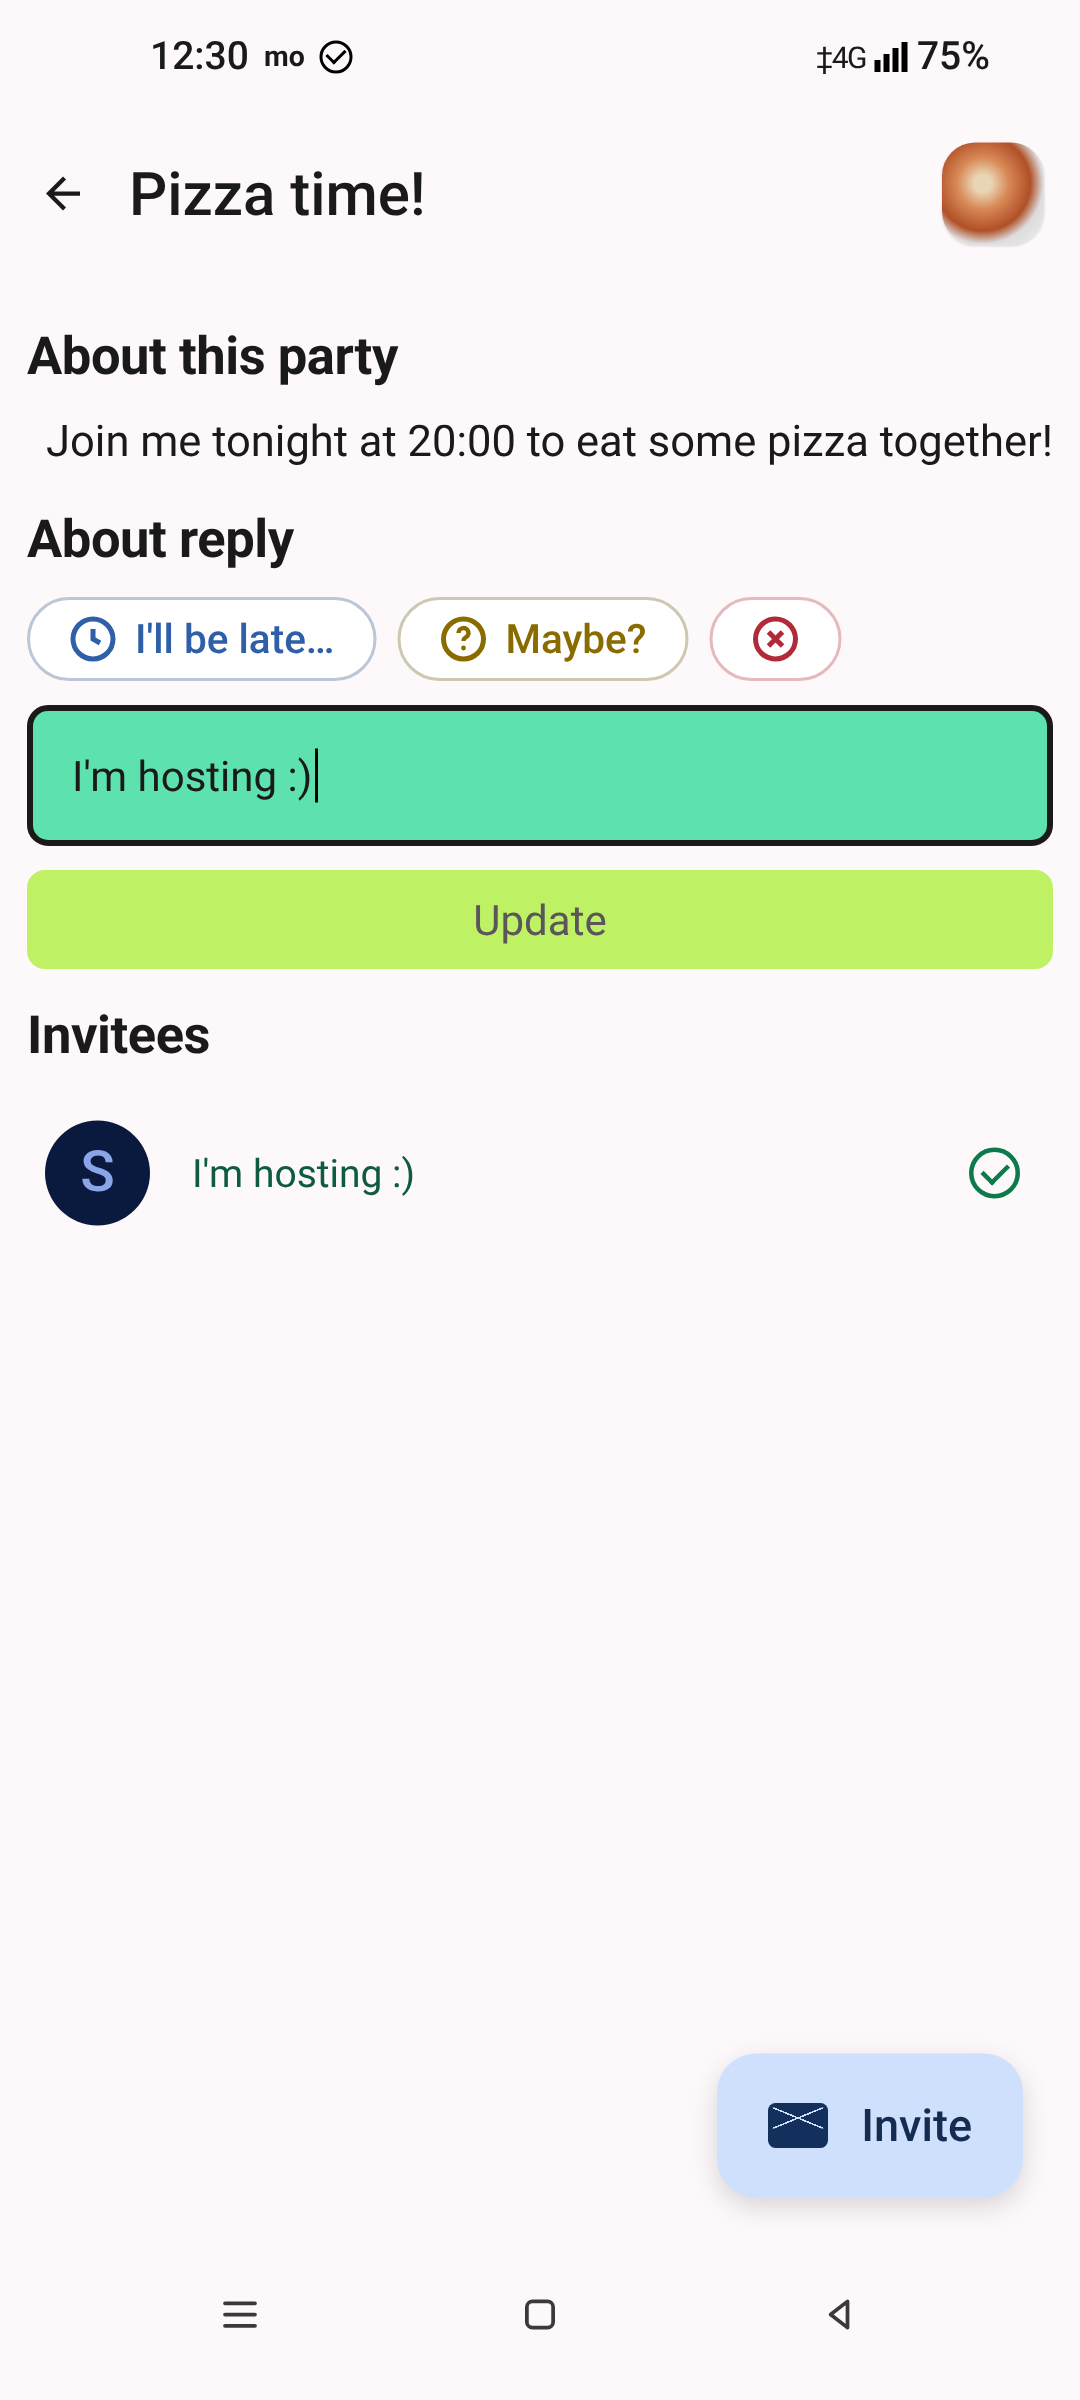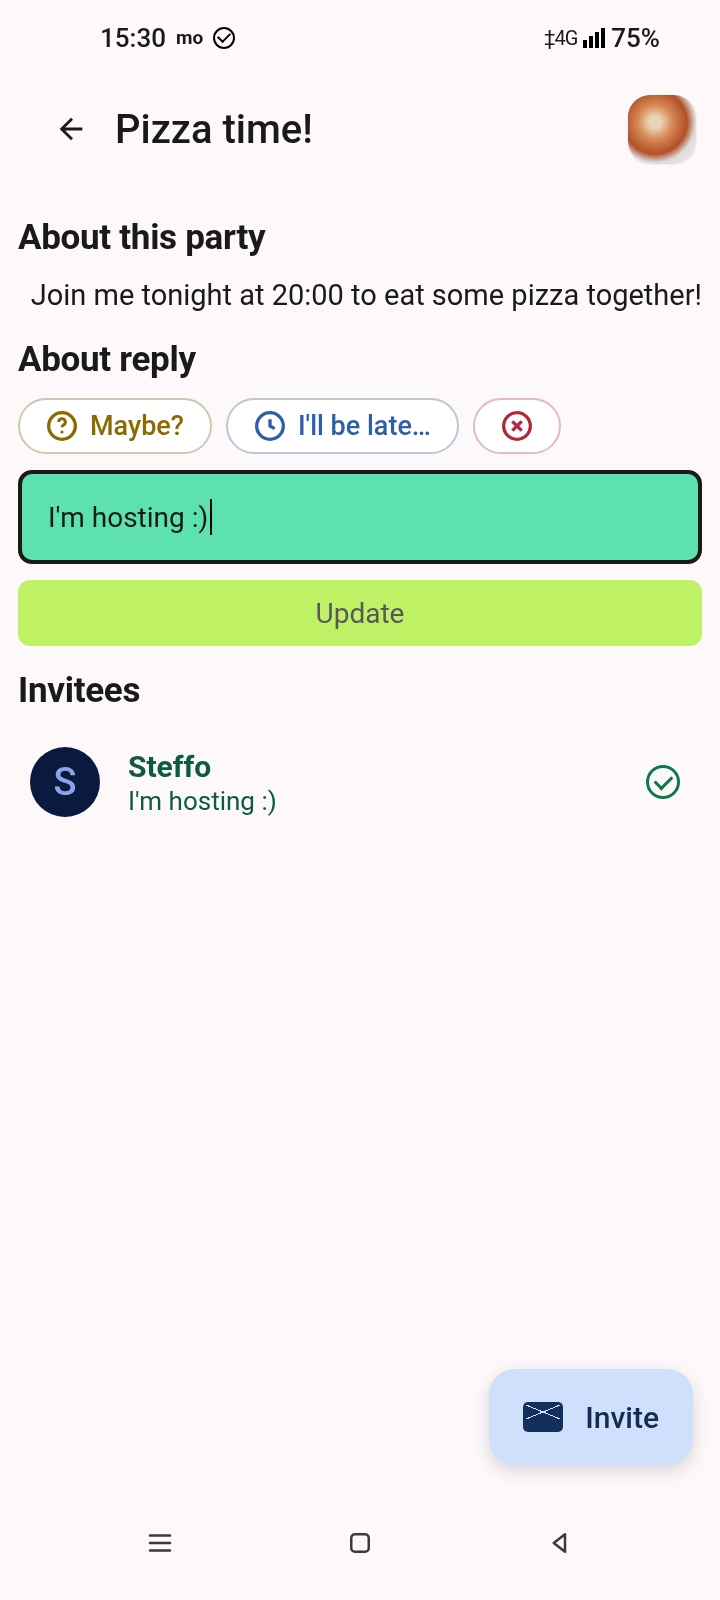--- a/index.html
+++ b/index.html
@@ -35,21 +35,20 @@
   .signal-bars span:nth-child(1){height:8px;}
   .signal-bars span:nth-child(2){height:12px;}
   .signal-bars span:nth-child(3){height:16px;}
   .signal-bars span:nth-child(4){height:20px;}
 
   .app-bar {
     display: flex;
     align-items: center;
     padding: 20px 24px;
     gap: 26px;
-    margin-left: 29px;
   }
   .back-btn {
     width: 36px; height: 36px;
     display: flex; align-items: center; justify-content: center;
   }
   .title {
     font-size: 40px;
     font-weight: 500;
     flex: 1;
   }
@@ -164,21 +163,21 @@
     content: "";
     width: 14px; height: 8px;
     border: 3px solid #0c7a4a;
     border-top: 0; border-right: 0;
     transform: rotate(-45deg);
     margin-top: -4px;
   }
 
   .fab {
     position: absolute;
-    right: 27px;
+    right: 38px;
     bottom: 135px;
     background: #cfe0fc;
     border-radius: 26px;
     padding: 0 34px;
     height: 96px;
     display: flex;
     align-items: center;
     gap: 22px;
     font-size: 30px;
     font-weight: 500;
@@ -209,21 +208,21 @@
     justify-content: space-around;
     padding: 0 60px;
   }
   .nav-icon { color: #3a3a3a; }
 </style>
 </head>
 <body>
 
 <div class="status-bar">
   <div class="status-left">
-    <span>15:30</span>
+    <span>12:30</span>
     <span class="status-mo">mo</span>
     <span class="status-circle"></span>
   </div>
   <div class="status-right">
     <span class="signal-4g">‡<span>4G</span></span>
     <span class="signal-bars">
         <span></span>
         <span></span>
         <span></span>
         <span></span>
@@ -243,39 +242,39 @@
 </div>
 
 <div class="content">
 
   <div class="section-h">About this party</div>
   <div class="about-text">Join me tonight at 20:00 to eat some pizza together!</div>
 
   <div class="section-h">About reply</div>
 
   <div class="reply-row">
+    <div class="chip late">
+      <span class="chip-icon">
+        <svg width="32" height="32" viewBox="0 0 24 24">
+            <circle cx="12" cy="12" r="10" fill="none" stroke="#2e5fa8" stroke-width="2.5"></circle>
+            <path d="M12 7v5l3.5 2" fill="none" stroke="#2e5fa8" stroke-width="2.5"></path>
+          </svg>
+      </span>
+      <span>I'll be late…</span>
+    </div>
     <div class="chip maybe">
       <span class="chip-icon">
         <svg width="32" height="32" viewBox="0 0 24 24">
             <circle cx="12" cy="12" r="10" fill="none" stroke="#8a6b00" stroke-width="2.5"></circle>
             <path d="M9.5 9a2.5 2.5 0 1 1 3.5 2.3c-.8.4-1 .9-1 1.7" fill="none" stroke="#8a6b00" stroke-width="2.2"></path>
             <circle cx="12" cy="16.5" r="1.2" fill="#8a6b00"></circle>
           </svg>
       </span>
       <span>Maybe?</span>
     </div>
-    <div class="chip late">
-      <span class="chip-icon">
-        <svg width="32" height="32" viewBox="0 0 24 24">
-            <circle cx="12" cy="12" r="10" fill="none" stroke="#2e5fa8" stroke-width="2.5"></circle>
-            <path d="M12 7v5l3.5 2" fill="none" stroke="#2e5fa8" stroke-width="2.5"></path>
-          </svg>
-      </span>
-      <span>I'll be late…</span>
-    </div>
     <div class="chip no">
       <span class="chip-icon">
         <svg width="32" height="32" viewBox="0 0 24 24">
             <circle cx="12" cy="12" r="10" fill="none" stroke="#b22a3a" stroke-width="2.5"></circle>
             <path d="M8.5 8.5l7 7M15.5 8.5l-7 7" stroke="#b22a3a" stroke-width="2.5"></path>
           </svg>
       </span>
 
     </div>
   </div>
@@ -289,21 +288,20 @@
     <span>Update</span>
   </div>
 
   <div class="section-h">Invitees</div>
 
   <div class="invitee">
     <div class="avatar">
       <span>S</span>
     </div>
     <div class="invitee-info">
-      <div class="invitee-name">Steffo</div>
       <div class="invitee-msg">I'm hosting :)</div>
     </div>
     <div class="invitee-status"></div>
   </div>
 </div>
 
 <div class="fab">
   <span class="fab-icon"></span>
   <span>Invite</span>
 </div>

